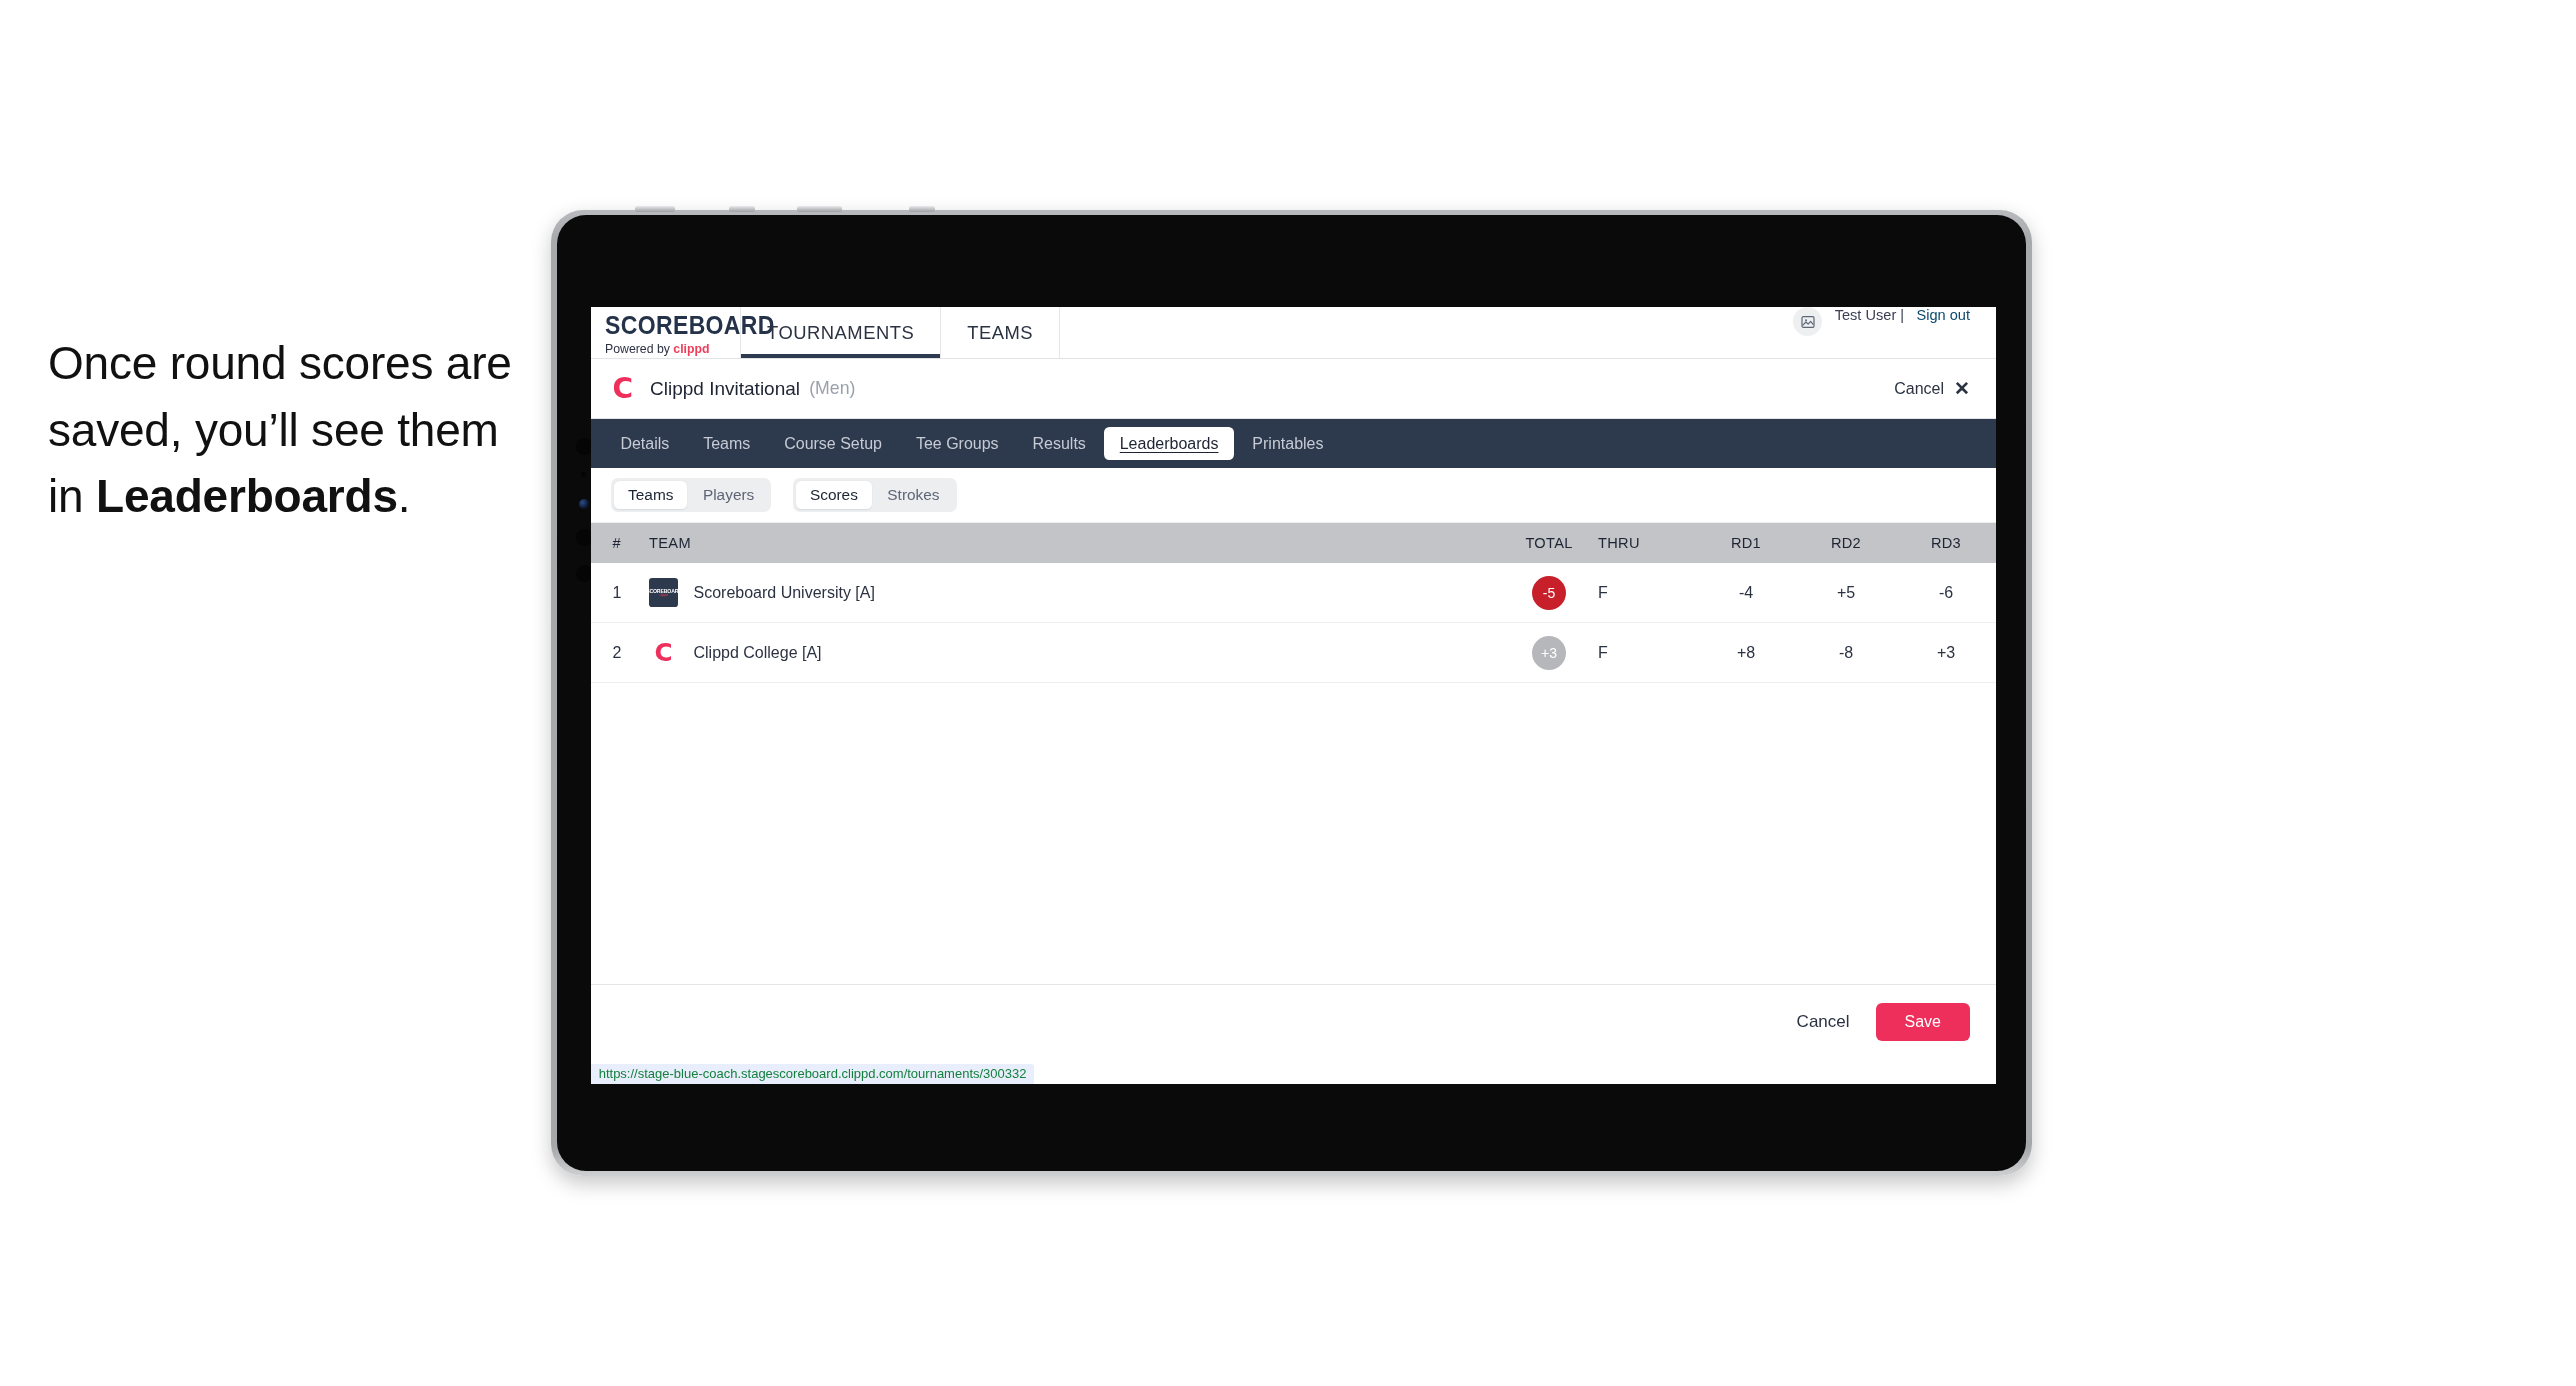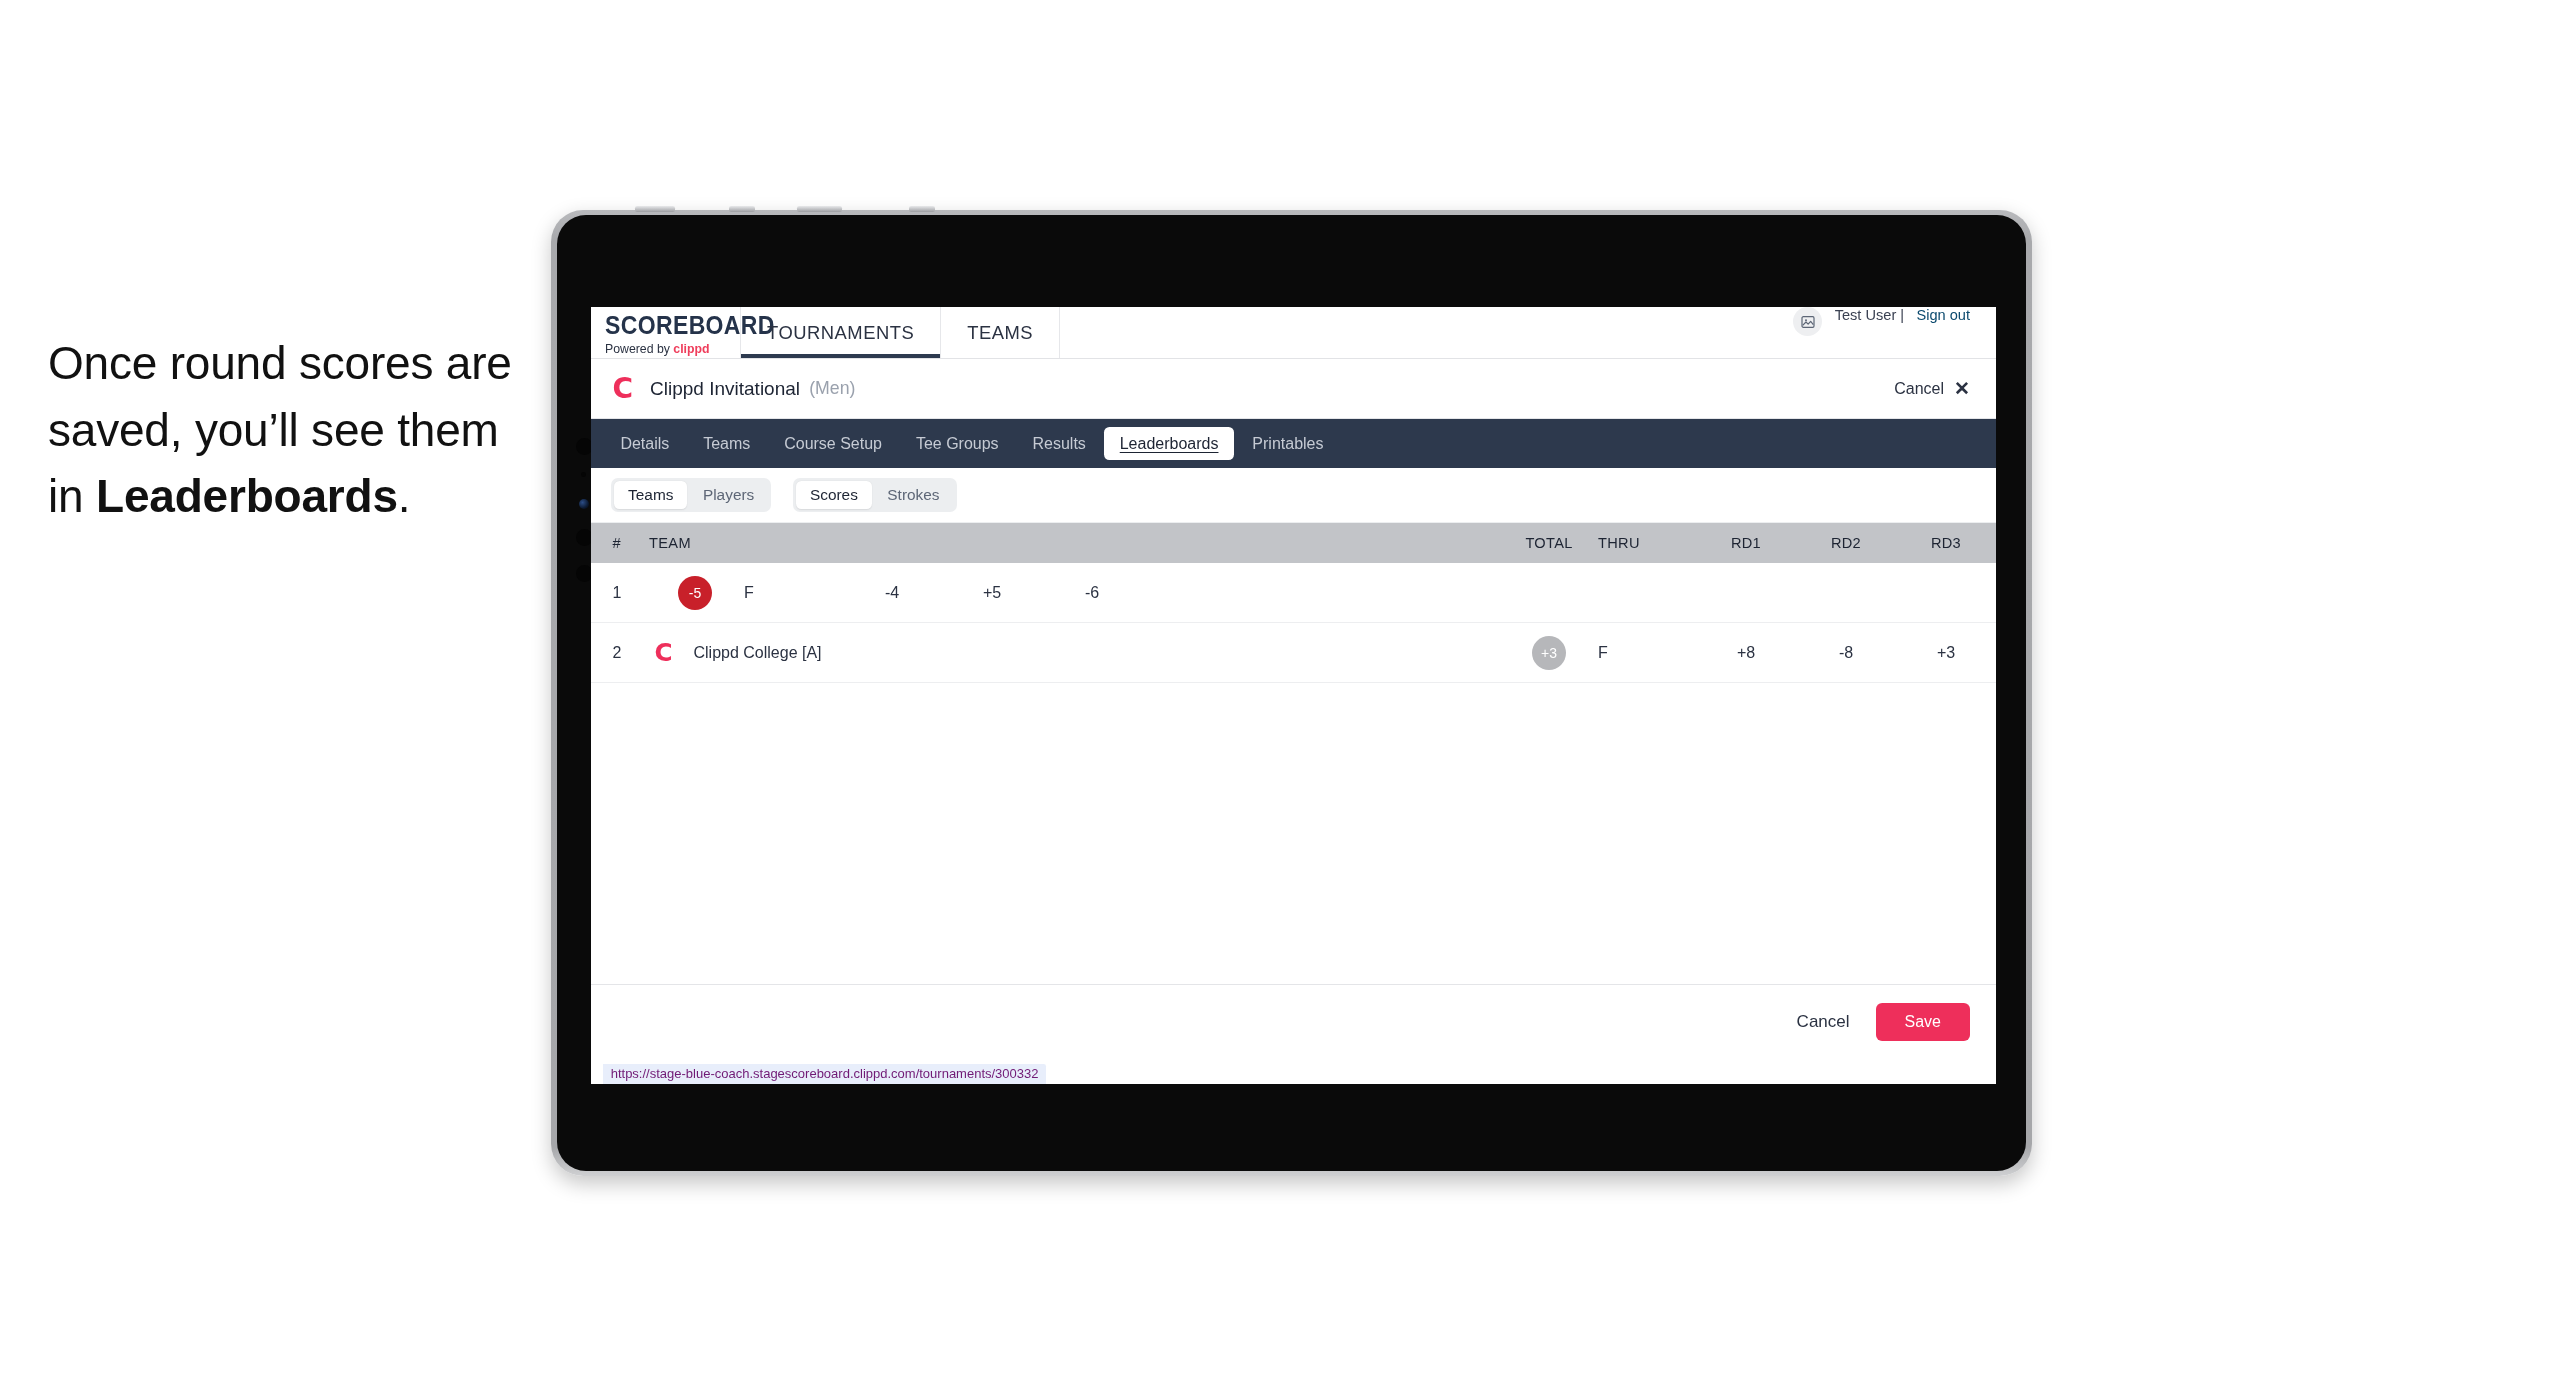--- a/index.html
+++ b/index.html
@@ -287,24 +287,23 @@
     font-family: Liberation Sans, sans-serif;
   }
 
   
   #statusbar {
     position: absolute;
     left: 0; bottom: 0;
     background: #e8eefb;
     padding: 2.3px 7.7px 3.1px 7.7px;
     font-size: 13px;
-    color: #701a75;
+    color: #15803d;
     border-top-right-radius: 2.3px;
     white-space: nowrap;
-    margin-left: 12px;
   }
 </style>
 </head>
 <body>
 
 <div id="caption">
   <span>Once round scores are saved, you’ll see them in </span><span class="bold">Leaderboards</span><span>.</span>
 </div>
 
 <div id="tablet">
@@ -391,20 +390,29 @@
       <div class="c-team">TEAM</div>
       <div class="c-total">TOTAL</div>
       <div class="c-thru">THRU</div>
       <div class="c-rd">RD1</div>
       <div class="c-rd">RD2</div>
       <div class="c-rd">RD3</div>
     </div>
 
     <div class="lb-row">
       <div class="c-rank">1</div>
+      <div class="c-team">
+        <span class="team-logo-sb">
+          <span style="display:flex;flex-direction:column;align-items:center;">
+            <span class="tl-word">SCOREBOARD</span>
+            <span class="tl-sub">clippd</span>
+          </span>
+        </span>
+        <span>Scoreboard University [A]</span>
+      </div>
       <div class="c-total">
         <span class="pill red">-5</span>
       </div>
       <div class="c-thru">F</div>
       <div class="c-rd">-4</div>
       <div class="c-rd">+5</div>
       <div class="c-rd">-6</div>
     </div>
 
     <div class="lb-row">

